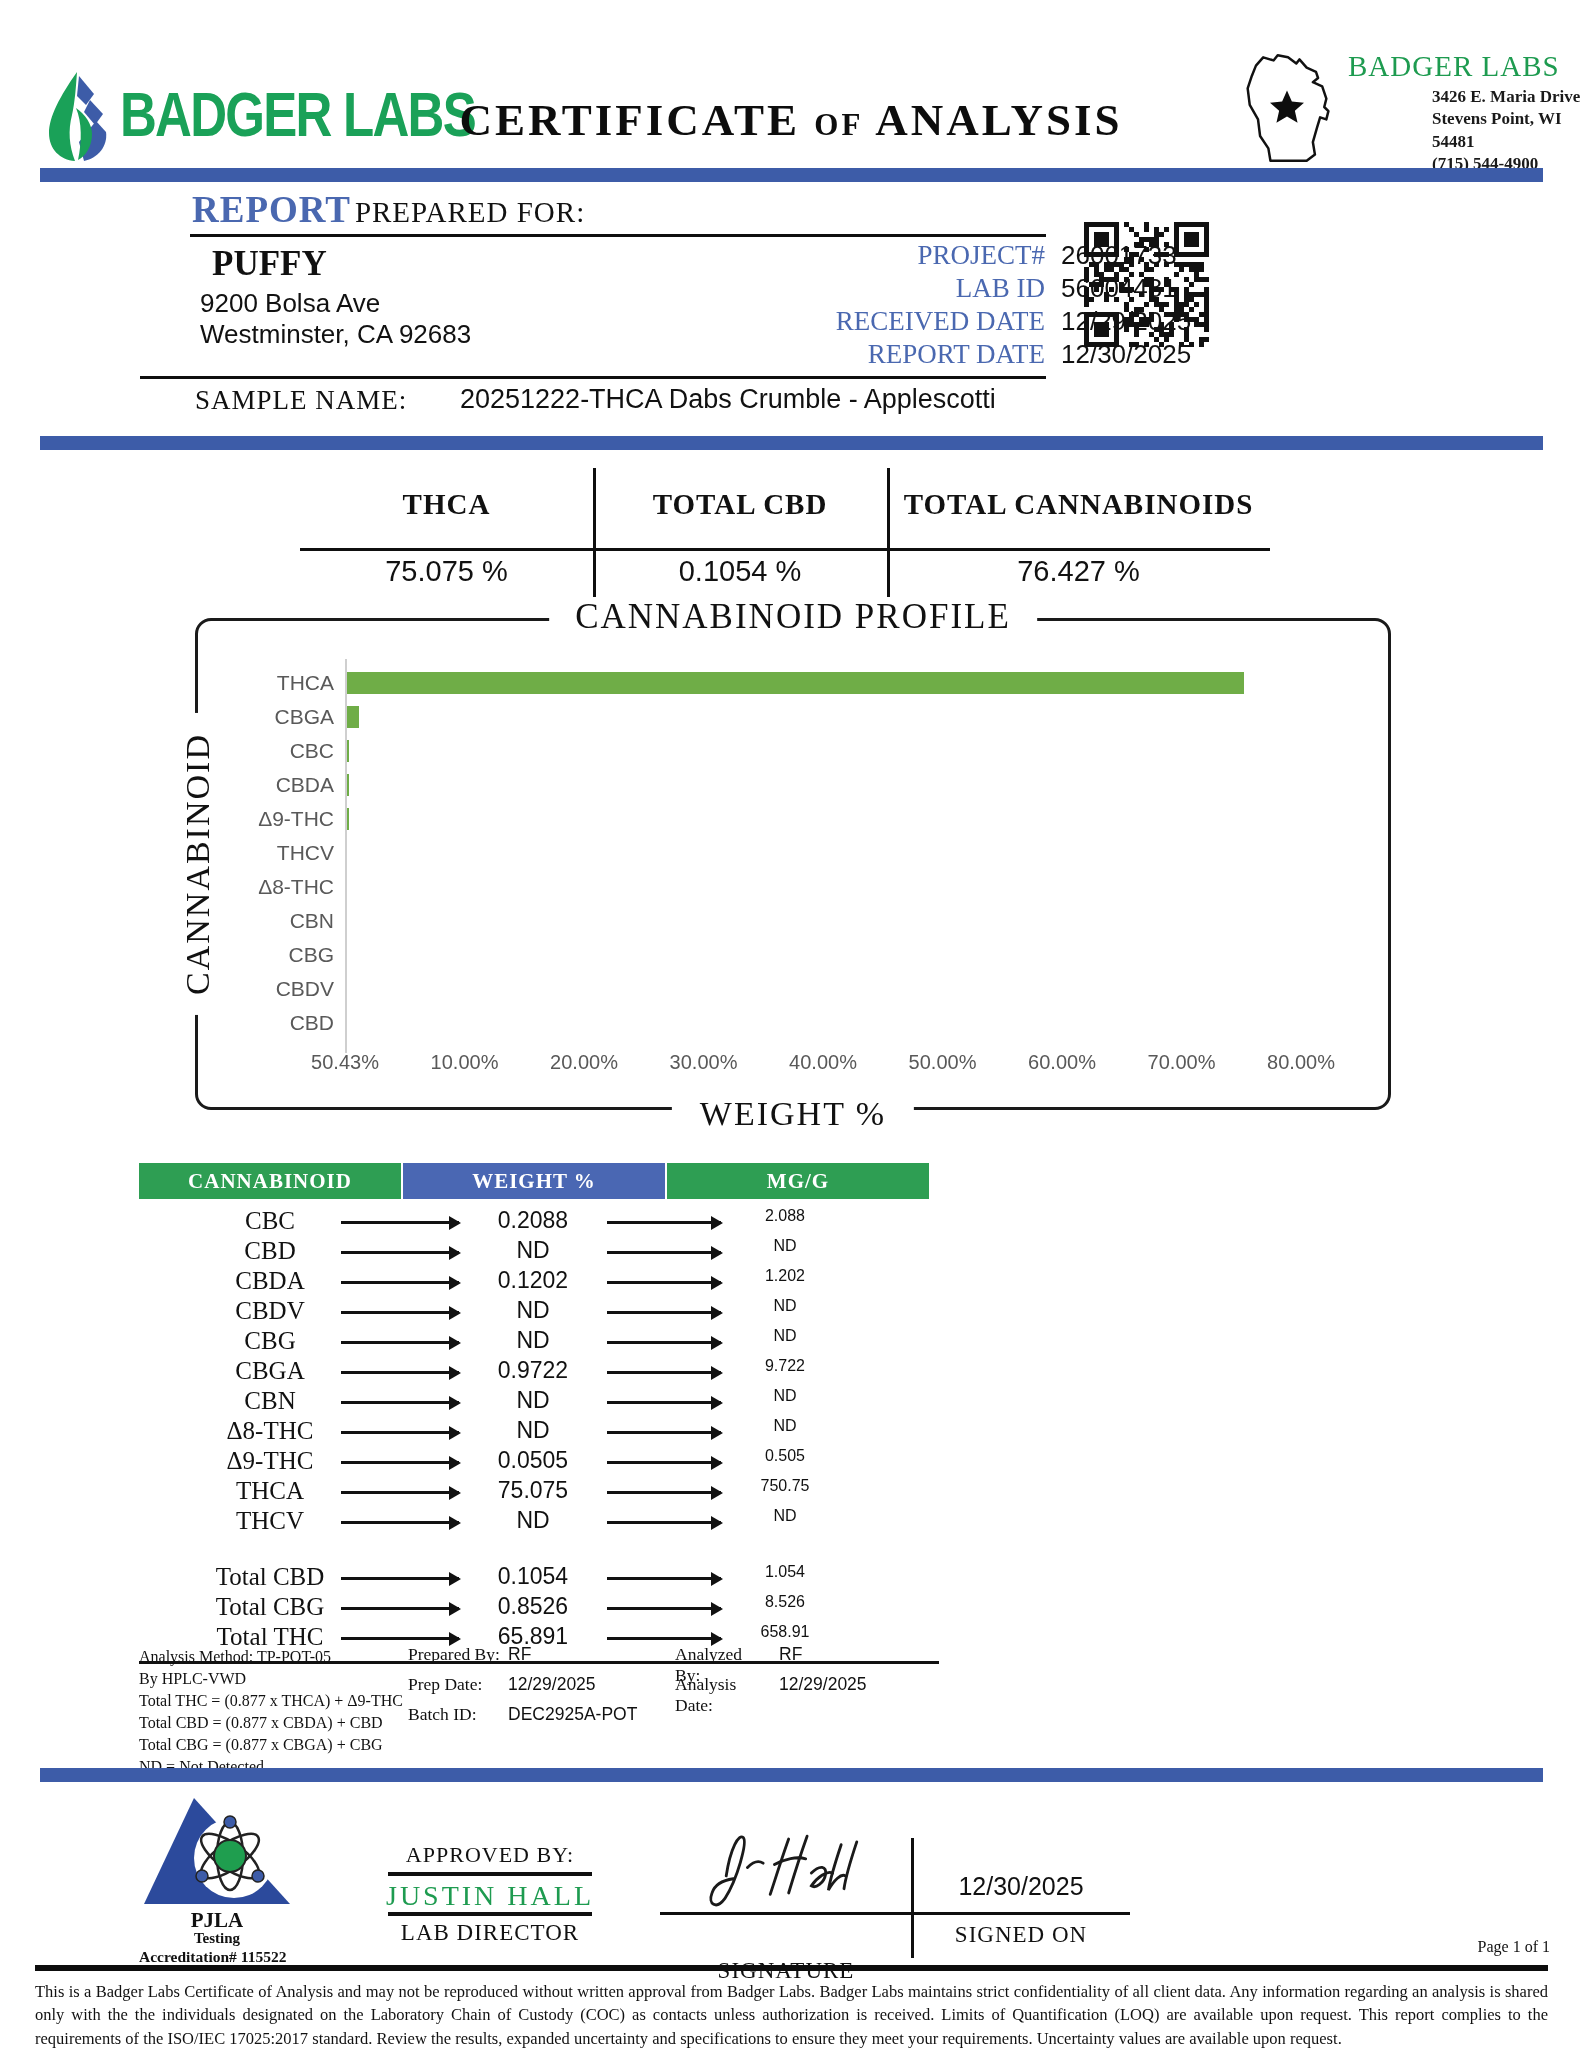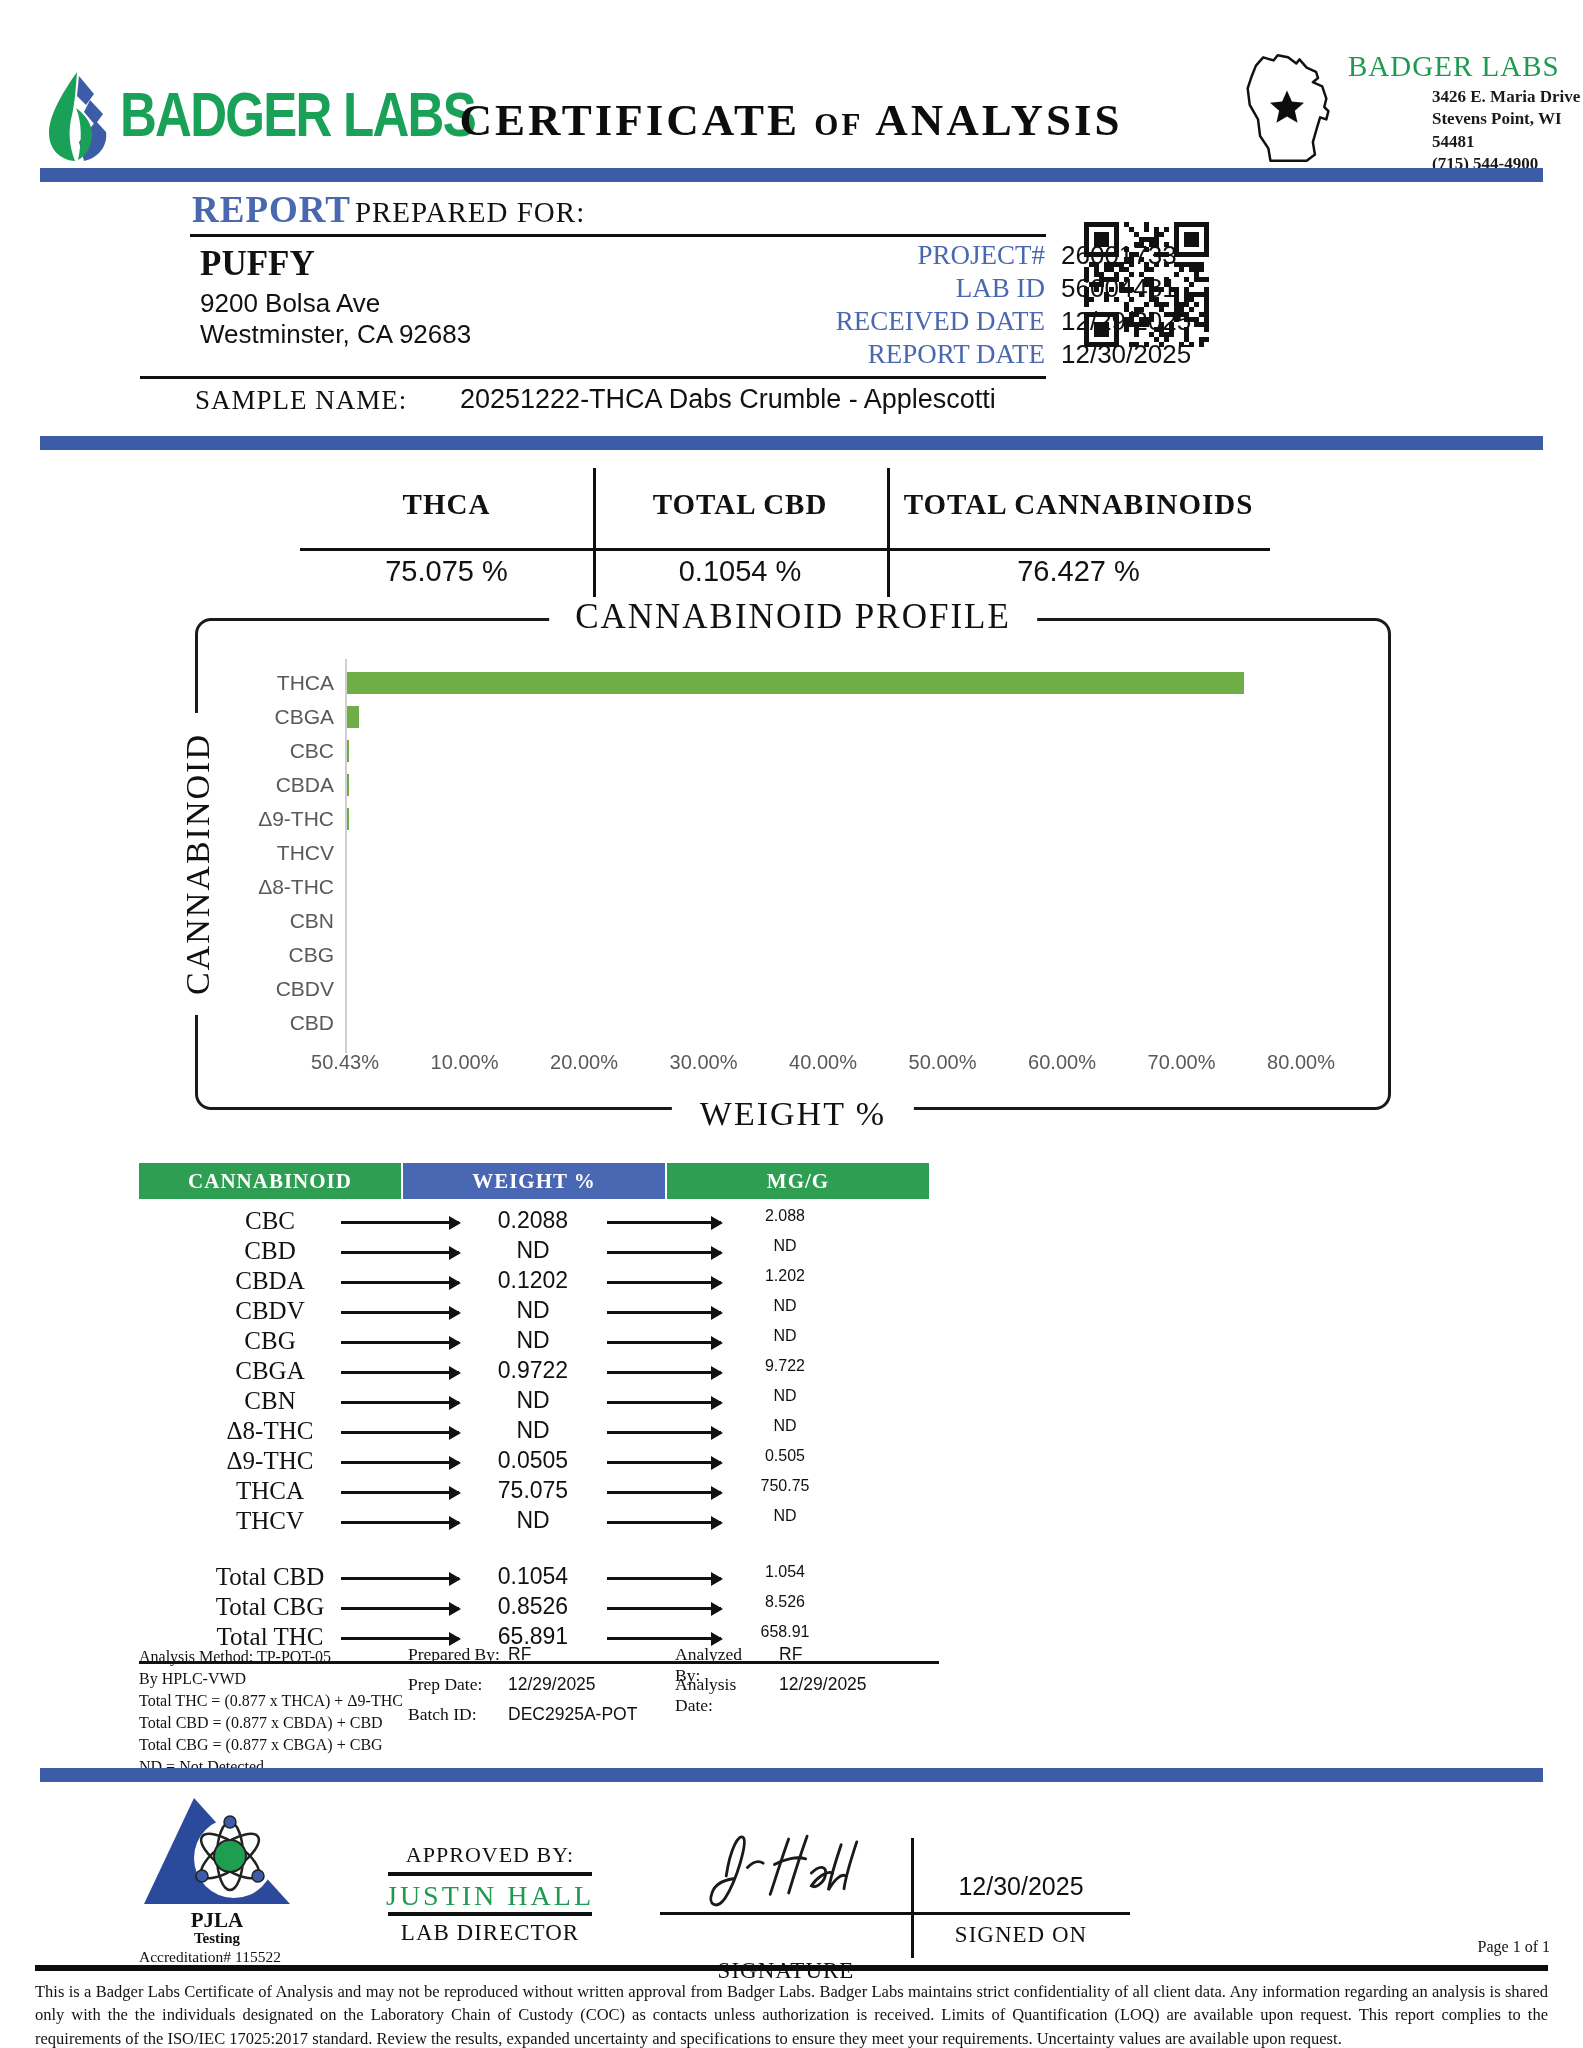--- a/index.html
+++ b/index.html
@@ -16,21 +16,21 @@
   .lab-name{color:#1e9b50;font-size:29px;letter-spacing:1px;white-space:nowrap;}
   .lab-addr{font-size:17px;line-height:1.32;color:#1a1a1a;}
 
   .blue-bar{background:#3d5ca8;height:14px;}
 
   
   .rep-head{white-space:nowrap;}
   .rep-head .w1{color:#4a68b0;font-size:37px;letter-spacing:1px;font-weight:bold;}
   .rep-head .w2{color:#121212;font-size:29px;letter-spacing:1px;}
   .hline{background:#0f0f0f;}
-  .client-name{font-weight:bold;font-size:35px;}
+  .client-name{font-weight:bold;font-size:35px;margin-left:12px;}
   .client-addr{font-size:26px;line-height:1.2;}
   .field-row{display:flex;align-items:baseline;height:33px;}
   .field-label{width:425px;text-align:right;color:#4a68b0;font-size:27px;white-space:nowrap;}
   .field-value{margin-left:16px;font-family:"Liberation Sans",sans-serif;font-size:26px;white-space:nowrap;}
   .sample-label{font-size:27px;letter-spacing:1px;}
   .sample-value{font-family:"Liberation Sans",sans-serif;font-size:27px;white-space:nowrap;}
 
   
   .sum-col{position:absolute;top:0;height:160px;text-align:center;}
   .sum-head{font-weight:bold;font-size:29px;letter-spacing:1px;margin-top:16px;white-space:nowrap;}
@@ -378,21 +378,21 @@
         <ellipse cx="88" cy="60" rx="34" ry="13" fill="none" stroke="#222" stroke-width="2.5" transform="rotate(90 88 60)"></ellipse>
         <circle cx="88" cy="60" r="16" fill="#1f9e4f" stroke="#222" stroke-width="2"></circle>
         <circle cx="88" cy="26" r="6" fill="#3d5ca8" stroke="#222" stroke-width="1.5"></circle>
         <circle cx="60" cy="80" r="6" fill="#3d5ca8" stroke="#222" stroke-width="1.5"></circle>
         <circle cx="116" cy="80" r="6" fill="#3d5ca8" stroke="#222" stroke-width="1.5"></circle>
       </g>
     </svg>
   </div>
   <div class="abs pjla-word" style="left:142px;top:1908px;width:150px;">PJLA</div>
   <div class="abs pjla-word2" style="left:142px;top:1930px;width:150px;">Testing</div>
-  <div class="abs accred" style="left:139px;top:1948px;">Accreditation# 115522</div>
+  <div class="abs accred" style="left:139px;top:1948px;font-weight:bold;">Accreditation# 115522</div>
 
   <div class="abs app-label" style="left:380px;top:1842px;width:220px;">APPROVED BY:</div>
   <div class="abs thick-line" style="left:388px;top:1872px;width:204px;"></div>
   <div class="abs approver" style="left:370px;top:1880px;width:240px;">JUSTIN HALL</div>
   <div class="abs thick-line" style="left:388px;top:1912px;width:204px;"></div>
   <div class="abs sig-cap" style="left:380px;top:1920px;width:220px;">LAB DIRECTOR</div>
 
   <div class="abs" style="left:700px;top:1822px;">
     <svg width="200" height="88" viewBox="0 0 140 62">
       <g fill="none" stroke="#1a1a1a" stroke-width="2" stroke-linecap="round">

